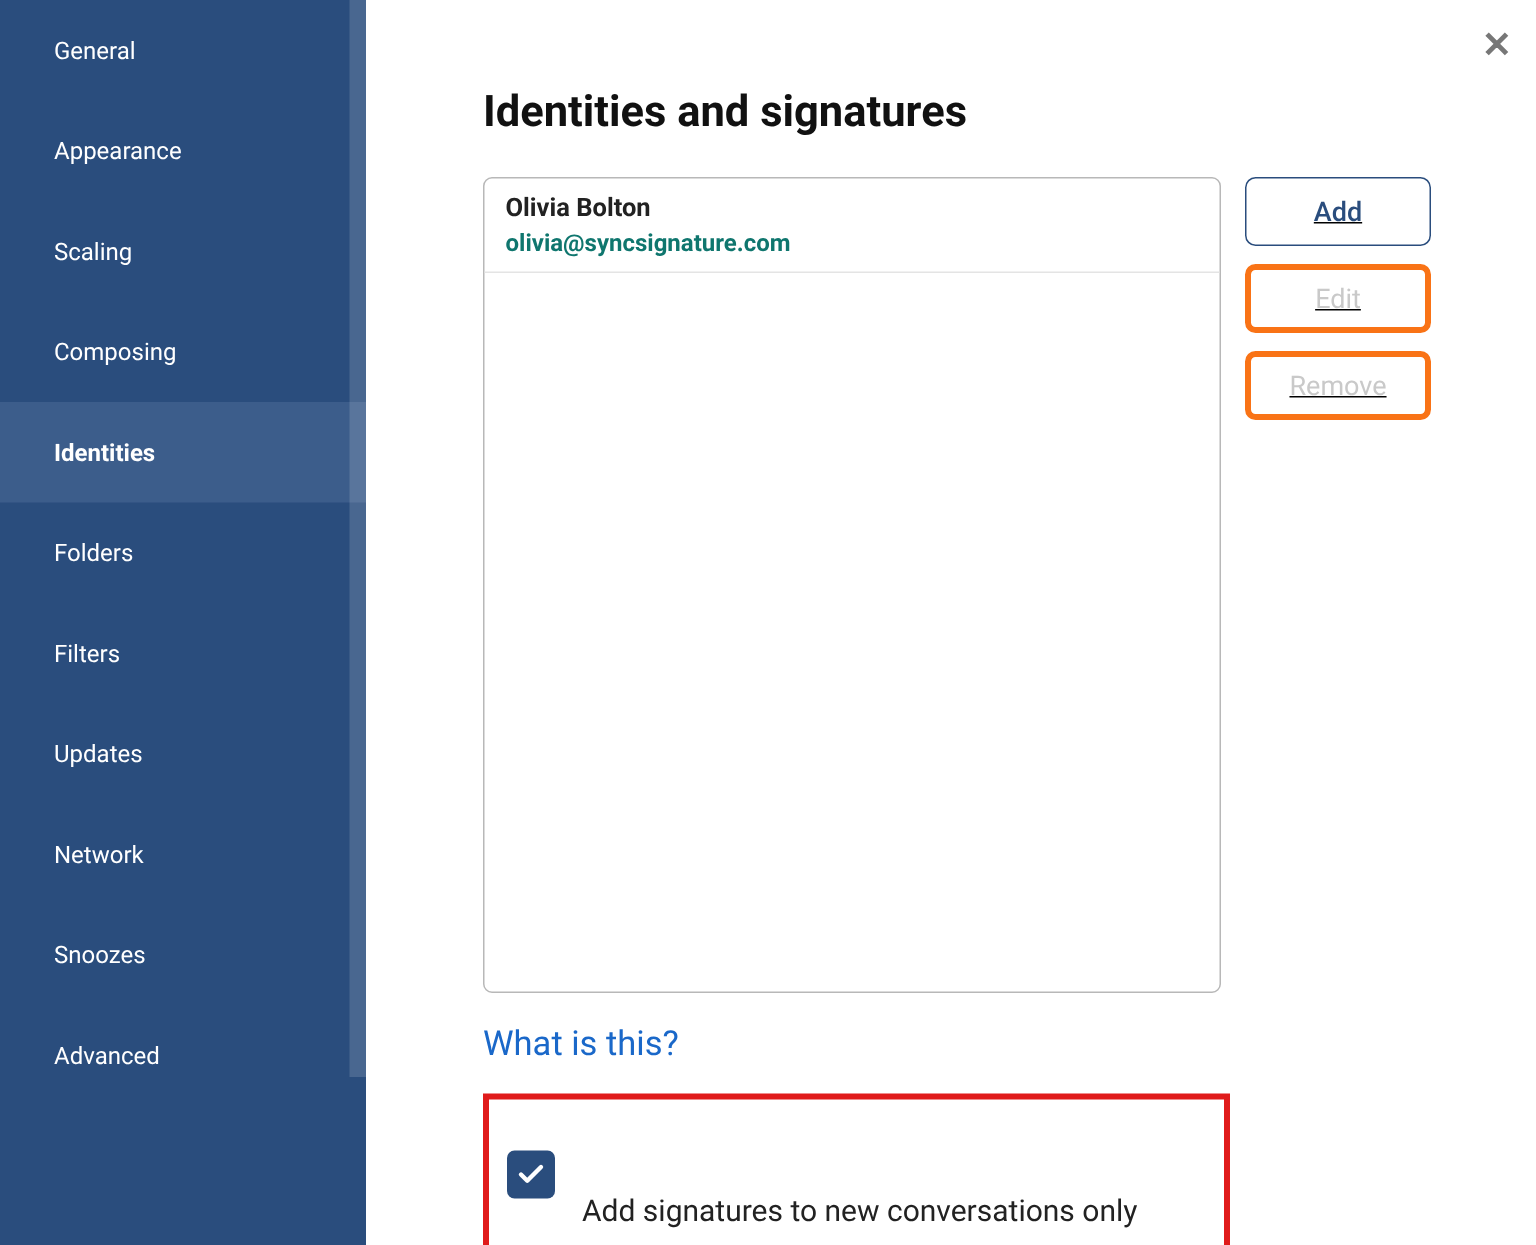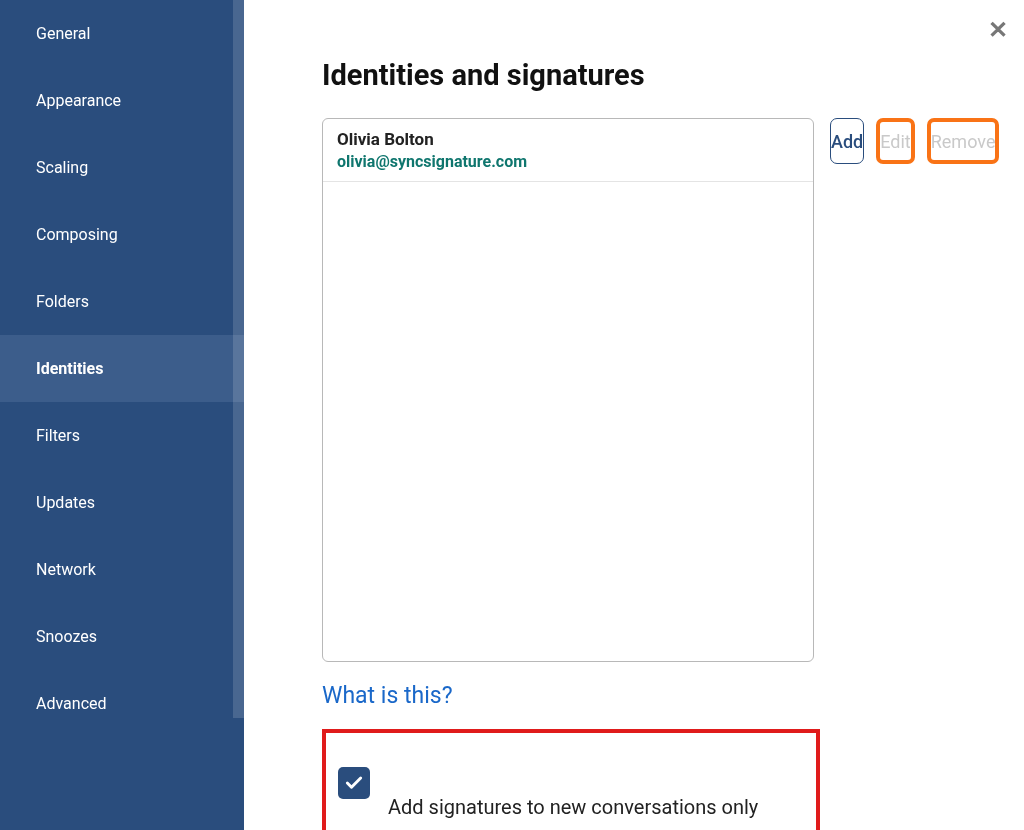--- a/index.html
+++ b/index.html
@@ -86,23 +86,24 @@
       color: #222;
       margin-bottom: 3px;
     }
     .identity-email {
       font-size: 16px;
       font-weight: 700;
       color: #0f766e;
     }
     .button-col {
       display: flex;
-      flex-direction: row;
+      flex-direction: column;
       gap: 12px;
       width: 124px;
+      text-decoration: underline;
     }
     .btn {
       height: 46px;
       border-radius: 7px;
       font-size: 18px;
       font-weight: 400;
       cursor: pointer;
       background-color: #fff;
       border: 1px solid #d6d6d6;
       color: #222;
@@ -159,22 +160,22 @@
     }
   </style>
 </head>
 <body>
 
 <div class="sidebar">
   <div class="sidebar-item">General</div>
   <div class="sidebar-item">Appearance</div>
   <div class="sidebar-item">Scaling</div>
   <div class="sidebar-item">Composing</div>
+  <div class="sidebar-item active">Identities</div>
   <div class="sidebar-item">Folders</div>
-  <div class="sidebar-item active">Identities</div>
   <div class="sidebar-item">Filters</div>
   <div class="sidebar-item">Updates</div>
   <div class="sidebar-item">Network</div>
   <div class="sidebar-item">Snoozes</div>
   <div class="sidebar-item">Advanced</div>
   <div class="sidebar-scrollbar"></div>
 </div>
 
 <div class="main">
   <div class="close-icon">✕</div>

